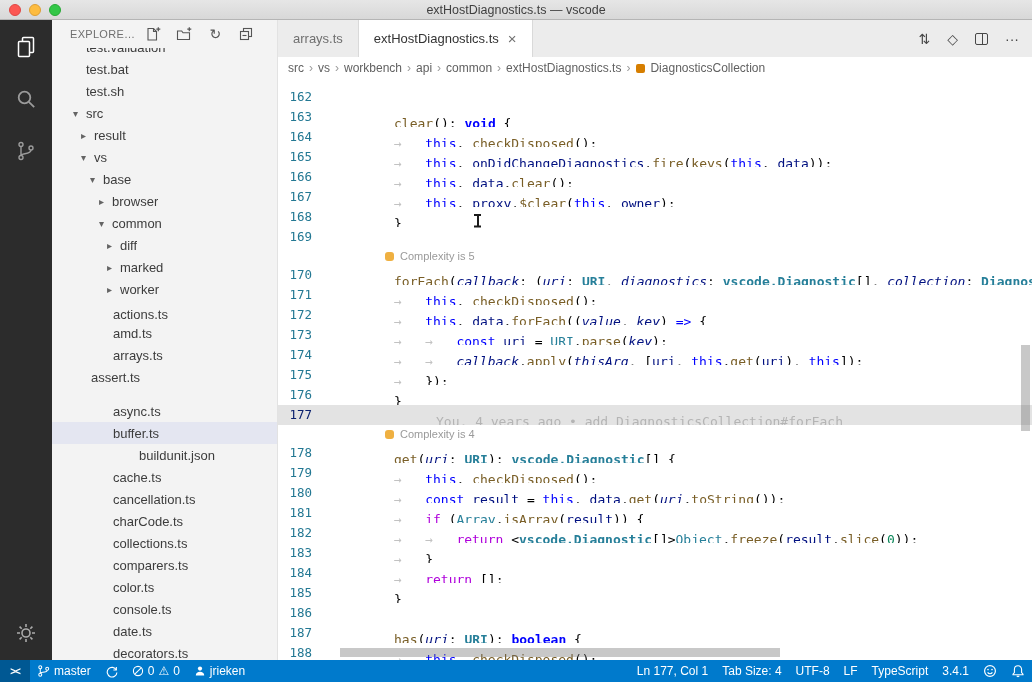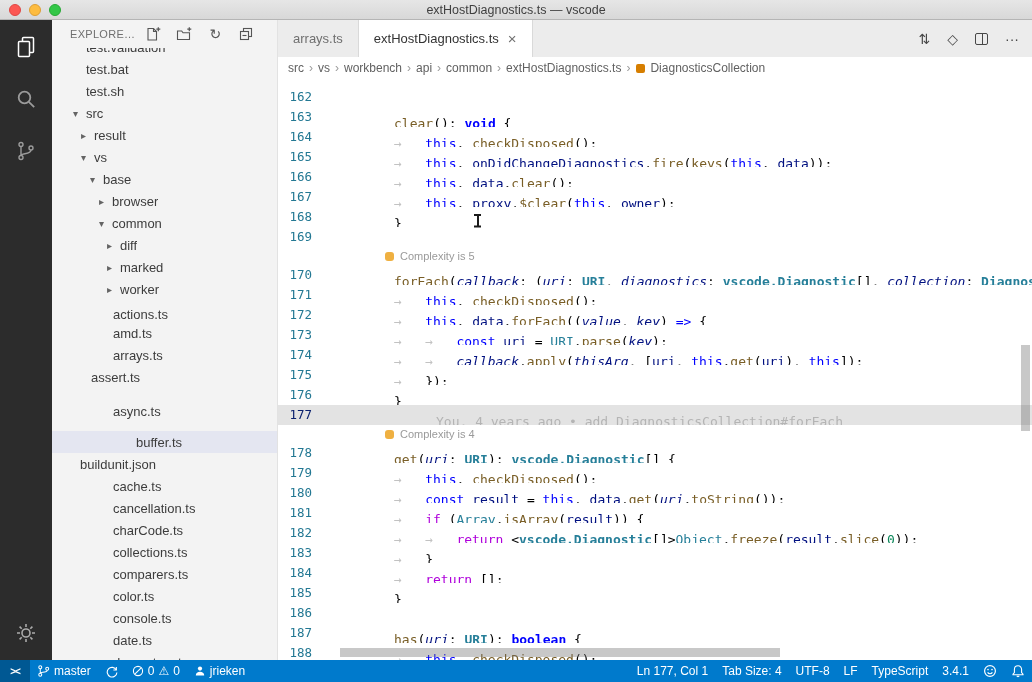--- a/index.html
+++ b/index.html
@@ -221,24 +221,24 @@
           </div>
           <div class="tree-row" style="padding-left: 61px;">
             <span class="tree-label">arrays.ts</span>
           </div>
           <div class="tree-row" style="padding-left: 39px;">
             <span class="tree-label">assert.ts</span>
           </div>
           <div class="tree-row" style="padding-left: 61px; margin-top: 12px;">
             <span class="tree-label">async.ts</span>
           </div>
-          <div class="tree-row selected" style="padding-left: 84px; margin-top: 9px;">
+          <div class="tree-row selected" style="padding-left: 61px;">
             <span class="tree-label">buffer.ts</span>
           </div>
-          <div class="tree-row" style="padding-left: 28px;">
+          <div class="tree-row" style="padding-left: 87px;">
             <span class="tree-label">buildunit.json</span>
           </div>
           <div class="tree-row" style="padding-left: 61px;">
             <span class="tree-label">cache.ts</span>
           </div>
           <div class="tree-row" style="padding-left: 61px;">
             <span class="tree-label">cancellation.ts</span>
           </div>
           <div class="tree-row" style="padding-left: 61px;">
             <span class="tree-label">charCode.ts</span>

